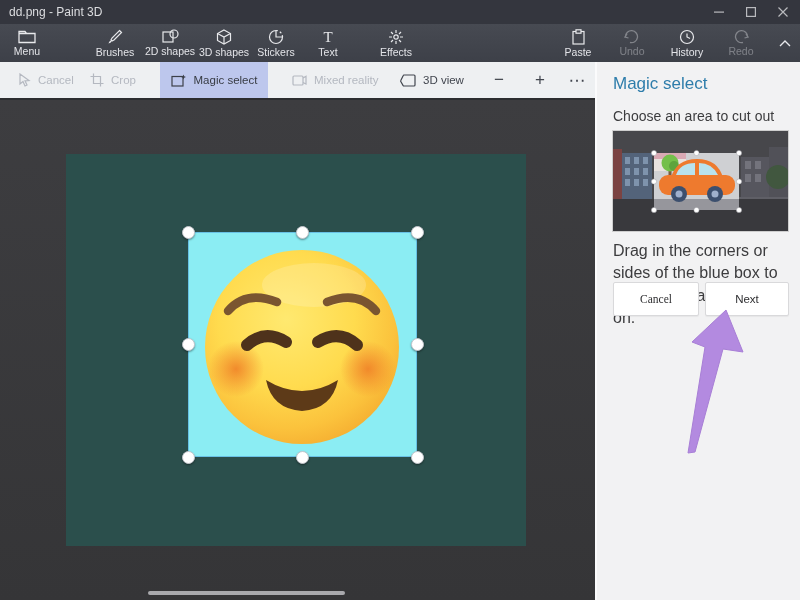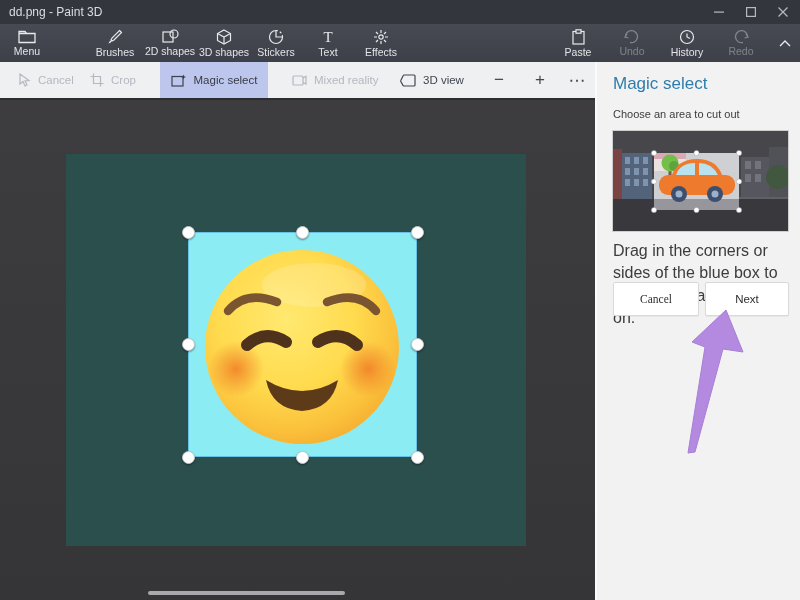--- a/index.html
+++ b/index.html
@@ -86,21 +86,21 @@
 
   
   .panel {
     position:absolute; left:595px; top:62px; width:205px; height:538px;
     background:#f2f2f3; border-left:2px solid #fbfbfc; z-index:27;
   }
   .panel-title {
     position:absolute; left:16px; top:12px; font-size:17px; color:#2e7dab; font-weight:400;
   }
   .panel-instruction {
-    position:absolute; left:16px; top:46px; font-size:11px; color:#3c3c3e;
+    position:absolute; left:16px; top:46px; font-size:14px; color:#3c3c3e;
   }
   .thumb {
     position:absolute; left:16px; top:69px; width:175px; height:100px;
     box-shadow:0 0 0 1px rgba(0,0,0,.15);
   }
   .panel-desc {
     position:absolute; left:16px; top:178px; width:178px;
     font-size:16px; line-height:1.4; color:#3c3c3e;
   }
   .panel-btn {
@@ -176,21 +176,21 @@
     <span class="lbl">Stickers</span>
   </button>
 
   <button class="tool-item" style="left:298px">
     <svg width="16" height="16" viewBox="0 0 16 16">
       <text x="8" y="13" text-anchor="middle" font-family="Liberation Serif, serif" font-size="15" fill="#e8e9ec">T</text>
     </svg>
     <span class="lbl">Text</span>
   </button>
 
-  <button class="tool-item" style="left:351px">
+  <button class="tool-item" style="left:366px">
     <svg width="16" height="16" viewBox="0 0 16 16">
       <circle cx="8" cy="8" r="2.2" fill="none" stroke="#e8e9ec" stroke-width="1.2"></circle>
       <path d="M8,1 L8,4 M8,12 L8,15 M1,8 L4,8 M12,8 L15,8 M3,3 L5,5 M11,11 L13,13 M13,3 L11,5 M5,11 L3,13" stroke="#e8e9ec" stroke-width="1.2"></path>
     </svg>
     <span class="lbl">Effects</span>
   </button>
 
 
 
   <button class="tool-item" style="left:548px">

